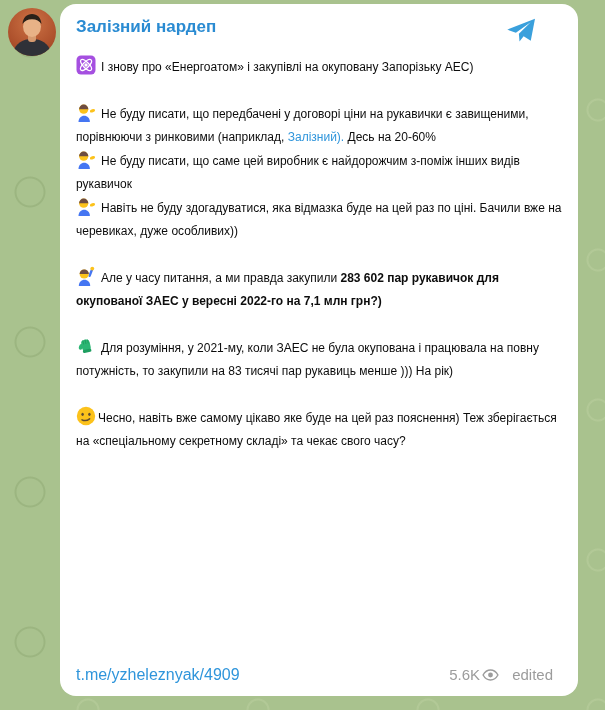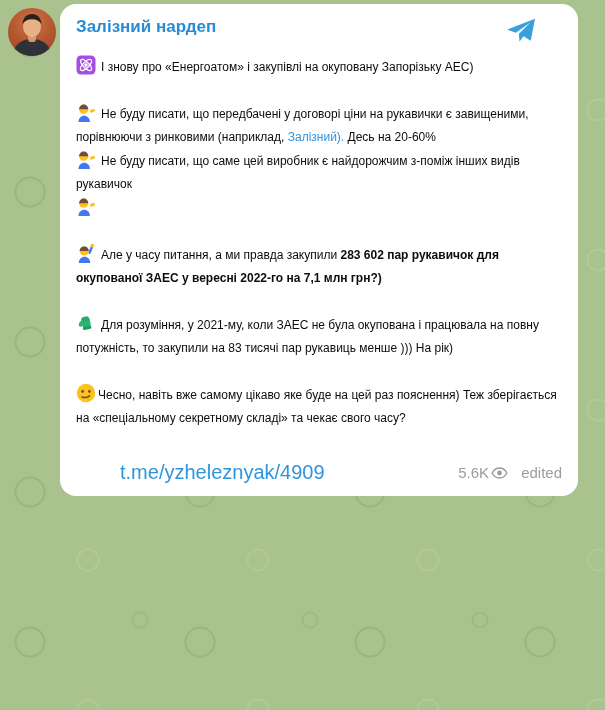--- a/index.html
+++ b/index.html
@@ -11,44 +11,44 @@
       radial-gradient(circle at 88px 110px, transparent 9px, rgba(186,207,158,.55) 10px, rgba(186,207,158,.55) 11px, transparent 12px),
       radial-gradient(circle at 140px 20px, transparent 6px, rgba(125,153,97,.22) 7px, rgba(125,153,97,.22) 8px, transparent 9px);
     background-size:170px 150px, 170px 150px, 170px 150px;
     position:relative;
   }
   .avatar{
     position:absolute;left:8px;top:8px;width:48px;height:48px;
     border-radius:50%;overflow:hidden;background:radial-gradient(circle at 50% 30%, #cd7244 0%, #a84b28 75%);
   }
   .bubble{
-    position:absolute;left:60px;top:4px;width:518px;height:492px;
+    position:absolute;left:60px;top:4px;width:518px;height:692px;
     background:#ffffff;border-radius:16px;box-sizing:border-box;
     padding:12px 16px 14px 16px;
   }
   .bubble-header{display:flex;justify-content:space-between;align-items:flex-start;margin-bottom:9px;}
   .channel-name{color:#2a8bd2;font-weight:bold;font-size:17px;line-height:22px;cursor:pointer;}
   .plane{width:30px;height:30px;margin-right:26px;cursor:pointer;}
   .msg{font-size:12px;line-height:23px;color:#0c0c0c;letter-spacing:0;}
   .para{margin:0 0 23px 0;}
   .para.tight{margin:0;}
   .group{margin:0 0 23px 0;}
   .msg .link{color:#2f95db;cursor:pointer;}
   .msg .b{font-weight:bold;}
   .emoji{display:inline-block;width:20px;height:20px;vertical-align:-4px;margin-right:5px;}
   .emoji.no-gap{margin-right:2px;}
   .bubble-footer{
     position:absolute;left:16px;right:16px;bottom:12px;
     display:flex;justify-content:space-between;align-items:center;
   }
-  .post-link{color:#2f95db;font-size:20px;text-decoration:none;cursor:pointer;margin-left:44px;}
+  .post-link{color:#2f95db;font-size:16px;text-decoration:none;cursor:pointer;}
   .meta{display:flex;align-items:center;color:#9c9c9c;font-size:15px;}
   .meta .views{margin-right:2px;}
   .meta .eye{display:inline-block;margin-right:13px;margin-top:2px;}
-  .meta .edited{}
+  .meta .edited{margin-right:9px;}
 </style>
 </head>
 <body>
 
 <div class="avatar">
   <svg width="48" height="48" viewBox="0 0 48 48">
     <path d="M5 45c2-9.5 9.5-14 19-14s17 4.5 19 14l-7 5H12z" fill="#2f3138"></path>
     <rect x="20" y="25" width="8" height="9" rx="3" fill="#d79b70"></rect>
     <ellipse cx="24" cy="18.5" rx="9" ry="10.5" fill="#e8b287"></ellipse>
     <path d="M14.5 16c.4-6.5 4.4-10 9.5-10s9.1 3.5 9.5 10c-2.2-3.2-5-4.8-9.5-4.8s-7.3 1.6-9.5 4.8z" fill="#2b2119"></path>
@@ -89,21 +89,21 @@
               <path d="M2.5 20c0-3.7 2.6-6.2 5.7-6.2s5.7 2.5 5.7 6.2z" fill="#4576f2"></path>
               <circle cx="7.7" cy="7.2" r="4.6" fill="#fcc21b"></circle>
               <path d="M3.1 7.2a4.6 4.6 0 0 1 9.2 0z" fill="#6d4c41"></path>
               <ellipse cx="16.5" cy="8.8" rx="2.7" ry="1.6" fill="#fcc21b" transform="rotate(-18 16.5 8.8)"></ellipse>
             </svg></span><span>Не буду писати, що саме цей виробник є найдорожчим з-поміж інших видів рукавичок</span></p>
       <p class="para tight"><span class="emoji"><svg width="20" height="20" viewBox="0 0 20 20">
               <path d="M2.5 20c0-3.7 2.6-6.2 5.7-6.2s5.7 2.5 5.7 6.2z" fill="#4576f2"></path>
               <circle cx="7.7" cy="7.2" r="4.6" fill="#fcc21b"></circle>
               <path d="M3.1 7.2a4.6 4.6 0 0 1 9.2 0z" fill="#6d4c41"></path>
               <ellipse cx="16.5" cy="8.8" rx="2.7" ry="1.6" fill="#fcc21b" transform="rotate(-18 16.5 8.8)"></ellipse>
-            </svg></span></p>
+            </svg></span><span>Навіть не буду здогадуватися, яка відмазка буде на цей раз по ціні. Бачили вже на черевиках, дуже особливих))</span></p>
     </div>
 
     <p class="para"><span class="emoji"><svg width="20" height="20" viewBox="0 0 20 20">
             <path d="M2.8 20c0-3.7 2.6-6.2 5.7-6.2s5.7 2.5 5.7 6.2z" fill="#4576f2"></path>
             <path d="M13.6 9.8 16 3.6" stroke="#4576f2" stroke-width="2.4" stroke-linecap="round"></path>
             <circle cx="16.3" cy="2.6" r="1.9" fill="#fcc21b"></circle>
             <circle cx="8.2" cy="8" r="4.6" fill="#fcc21b"></circle>
             <path d="M3.6 8a4.6 4.6 0 0 1 9.2 0z" fill="#6d4c41"></path>
           </svg></span><span>Але у часу питання, а ми правда закупили </span><span class="b">283 602 пар рукавичок для окупованої ЗАЕС у вересні 2022-го на 7,1 млн грн?)</span></p>
 

